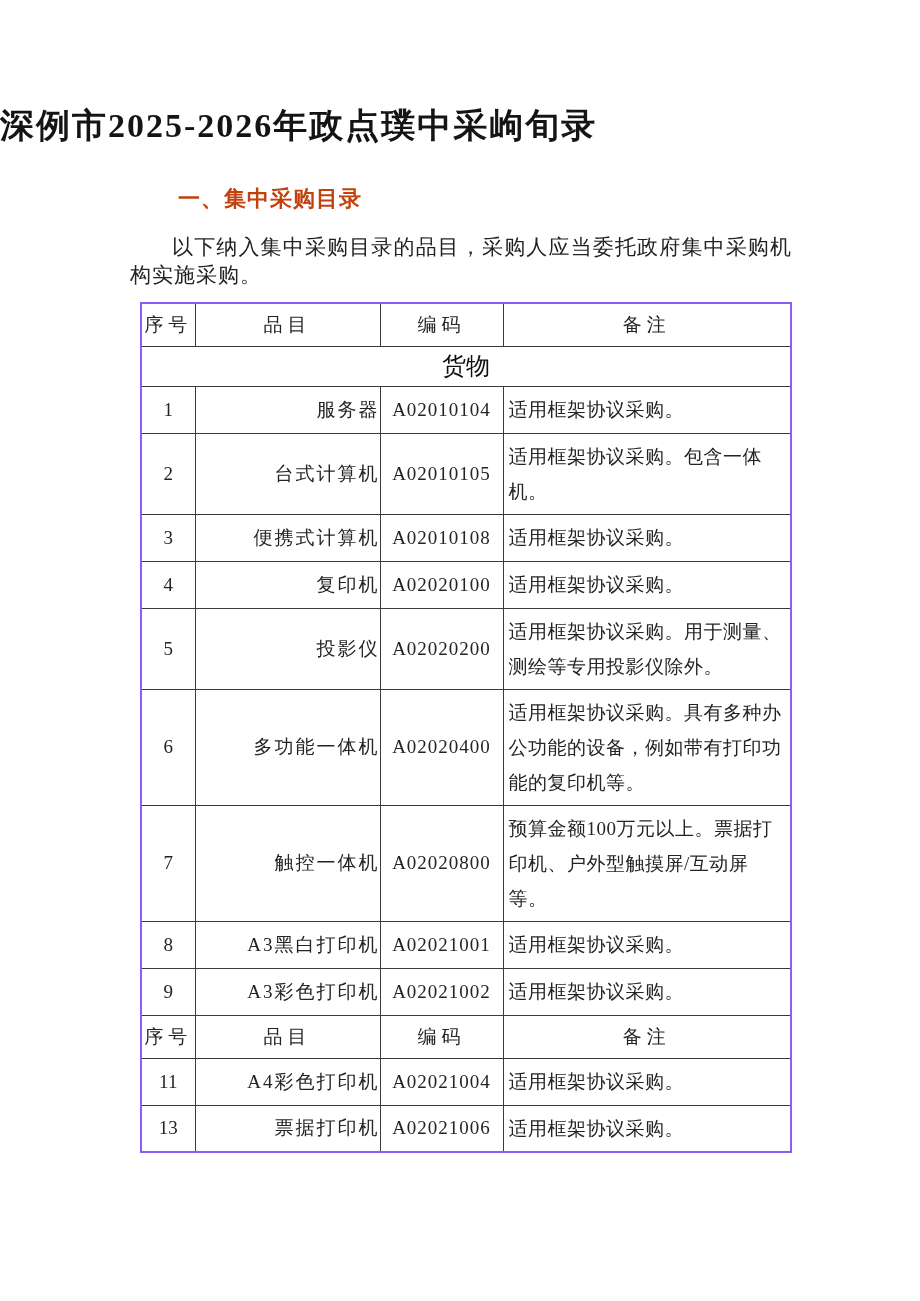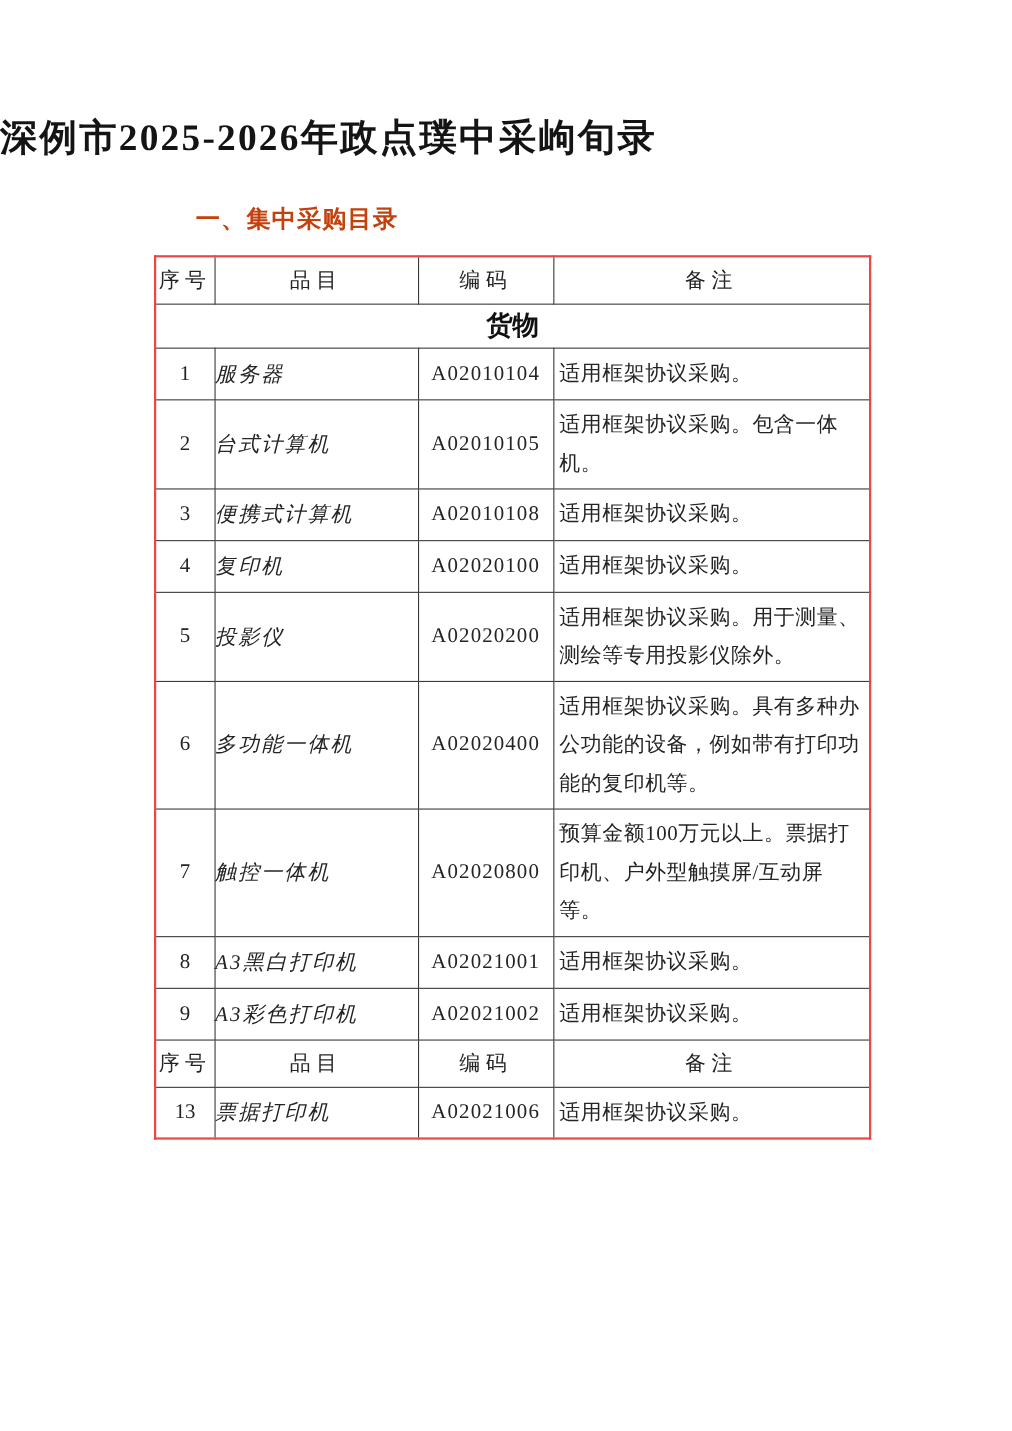--- a/index.html
+++ b/index.html
@@ -44,53 +44,52 @@
     text-indent: 2em;
     text-align: justify;
     color: #222222;
     letter-spacing: 1px;
   }
   table.catalog {
     margin: 13px 0 0 140px;
     width: 650px;
     border-collapse: collapse;
     table-layout: fixed;
-    border: 2px solid #ef4444;
+    border: 2px solid #8b5cf6;
   }
   table.catalog th,
   table.catalog td {
     border: 1px solid #3a3a3a;
     vertical-align: middle;
     font-size: 19px;
     color: #242424;
   }
   th.col-header {
     font-family: "Liberation Serif", serif;
     font-weight: normal;
     text-align: center;
     height: 43px;
     letter-spacing: 5px;
   }
   tr.category-row td {
     text-align: center;
     font-family: "Liberation Sans", sans-serif;
-    font-weight: bold;
+    font-weight: normal;
     font-size: 24px;
     height: 40px;
     color: #101010;
   }
   td.cell-no {
     text-align: center;
     height: 47px;
     font-size: 20px;
   }
   td.cell-item {
-    text-align: left;
+    text-align: right;
     letter-spacing: 2px;
-    font-style: italic;
   }
   td.cell-code {
     text-align: center;
     font-size: 20px;
     letter-spacing: 1px;
   }
   td.cell-note {
     text-align: left;
     padding: 5px 6px 5px 5px;
     line-height: 35px;
@@ -101,20 +100,21 @@
 <body>
 
 <div class="page">
 
   <div class="doc-title">
     <div>深例市2025-2026年政点璞中采岣旬录</div>
   </div>
 
   <div class="section-heading">一、集中采购目录</div>
 
+  <p class="intro-paragraph">以下纳入集中采购目录的品目，采购人应当委托政府集中采购机构实施采购。</p>
 
   <table class="catalog">
     <colgroup>
       <col style="width:54px">
       <col style="width:185px">
       <col style="width:123px">
       <col style="width:288px">
     </colgroup>
     <tbody>
         <tr>
@@ -180,20 +180,26 @@
     <td class="cell-code">A02021002</td>
     <td class="cell-note">适用框架协议采购。</td>
   </tr>
         <tr>
     <th class="col-header">序号</th>
     <th class="col-header">品目</th>
     <th class="col-header">编码</th>
     <th class="col-header">备注</th>
   </tr>
         <tr>
+    <td class="cell-no">11</td>
+    <td class="cell-item">A4彩色打印机</td>
+    <td class="cell-code">A02021004</td>
+    <td class="cell-note">适用框架协议采购。</td>
+  </tr>
+        <tr>
     <td class="cell-no">13</td>
     <td class="cell-item">票据打印机</td>
     <td class="cell-code">A02021006</td>
     <td class="cell-note">适用框架协议采购。</td>
   </tr>
       </tbody>
   </table>
 
 </div>
 

